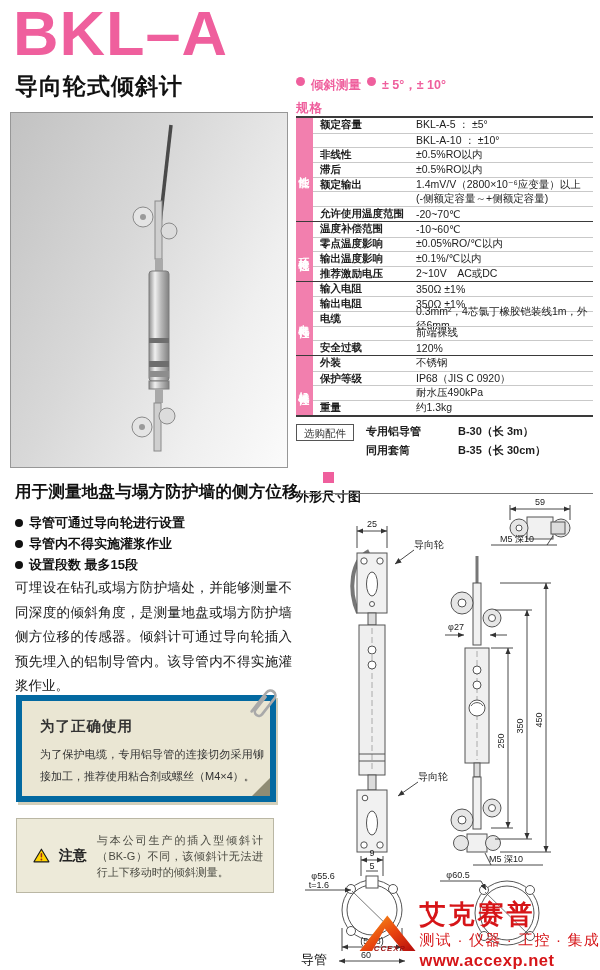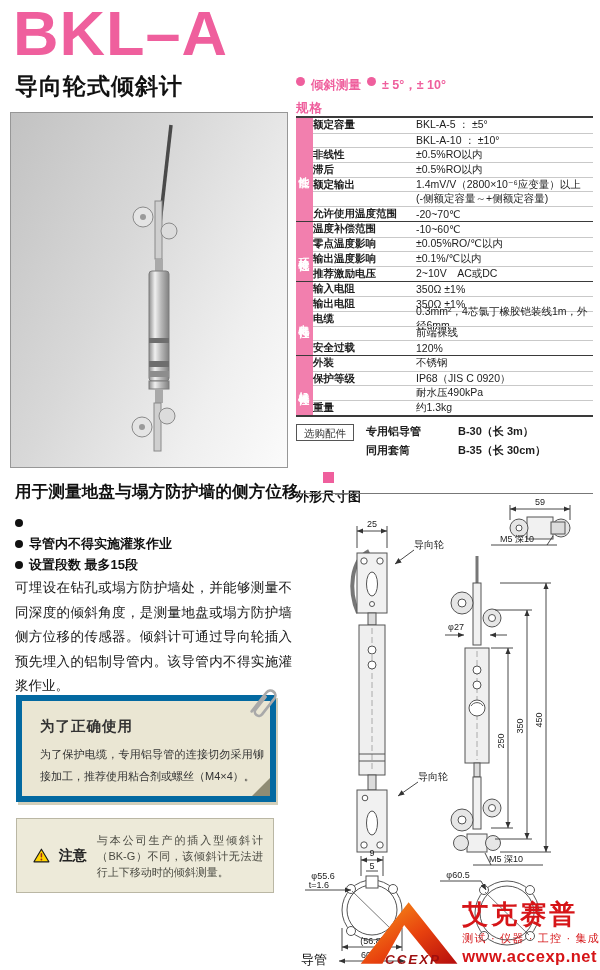--- a/index.html
+++ b/index.html
@@ -19,21 +19,21 @@
   #spec-title{left:296px;top:100px;color:#ef5f9d;font-size:12.5px;font-weight:bold;letter-spacing:1px;}
 
   #spec-table{left:296px;top:116px;width:297px;border-top:2px solid #3a3a3a;border-bottom:2px solid #3a3a3a;font-size:10.5px;background:#fff;}
   .sgroup{display:flex;border-top:1.5px solid #3a3a3a;}
   .sgroup:first-child{border-top:none;}
   .gcell{width:17px;background:#f27fae;color:#fff;font-weight:bold;display:flex;align-items:center;justify-content:center;
          writing-mode:vertical-rl;text-orientation:upright;font-size:10.5px;letter-spacing:1px;flex:none;}
   .grows{flex:1;display:flex;flex-direction:column;}
   .srow{display:flex;height:14.7px;align-items:center;border-top:1px solid #c9c9c9;}
   .grows .srow:first-child{border-top:none;}
-  .sl{width:103px;font-weight:bold;color:#1c1c1c;flex:none;}
+  .sl{width:103px;padding-left:7px;font-weight:bold;color:#1c1c1c;flex:none;}
   .sv{flex:1;color:#1c1c1c;}
 
   #options{left:296px;top:424px;display:flex;font-size:11px;gap:12px;}
   .optbox{border:1px solid #555;padding:2px 7px 8px;font-size:10.5px;height:17px;color:#333;flex:none;}
   .optrow{display:flex;margin-bottom:4px;font-weight:bold;color:#1c1c1c;}
   .optname{width:92px;}
 
   #dim-header{left:296px;top:472px;display:flex;align-items:center;gap:5px;font-size:13px;font-weight:bold;color:#111;flex-direction:column;}
   .sq{width:11px;height:11px;background:#ef5f9d;flex:none;}
   #dim-rule{left:296px;top:493px;width:297px;border-top:1px solid #777;height:0;}
@@ -53,21 +53,21 @@
   #caution-box{left:16px;top:818px;width:258px;height:75px;background:#edead9;border:1px solid #bab7a4;display:flex;align-items:center;padding:0 10px 0 16px;}
   #caution-label{font-size:14px;font-weight:bold;color:#222;margin:0 10px 0 9px;flex:none;}
   #caution-text{font-size:11px;line-height:16px;color:#4a4a42;text-align:justify;}
 
   #drawing{left:295px;top:498px;}
   #drawing text{font-family:"Liberation Sans","DejaVu Sans",sans-serif;}
 
   #logo{left:358px;top:897px;width:242px;height:73px;display:flex;}
   #logo-text{margin-left:3px;padding-top:2px;}
   #brand{font-size:26px;font-weight:bold;color:#d61518;letter-spacing:3px;white-space:nowrap;line-height:30px;}
-  #brand-tagline{font-size:11px;color:#d61518;letter-spacing:1.2px;margin-top:2px;white-space:nowrap;}
+  #brand-tagline{font-size:15px;color:#d61518;letter-spacing:1.2px;margin-top:2px;white-space:nowrap;}
   #brand-url{font-size:16.5px;font-weight:bold;color:#d61518;letter-spacing:0.5px;margin-top:1px;white-space:nowrap;}
 </style>
 </head>
 <body>
 
 <div class="abs" id="model-title">BKL–A</div>
 <div class="abs" id="subtitle">导向轮式倾斜计</div>
 
 <div class="abs" id="photo">
   <svg width="276" height="354" viewBox="0 0 276 354">
@@ -221,20 +221,21 @@
       <div class="optname">同用套筒</div>
       <div class="optval">B-35（长 30cm）</div>
     </div>
   </div>
 </div>
 
 <div class="abs" id="desc-heading">用于测量地盘与塌方防护墙的侧方位移</div>
 <div class="abs" id="bullets">
   <div class="bullet">
       <span class="bdot"></span>
+      <span>导管可通过导向轮进行设置</span>
     </div>
   <div class="bullet">
       <span class="bdot"></span>
       <span>导管内不得实施灌浆作业</span>
     </div>
   <div class="bullet">
       <span class="bdot"></span>
       <span>设置段数 最多15段</span>
     </div>
 </div>

